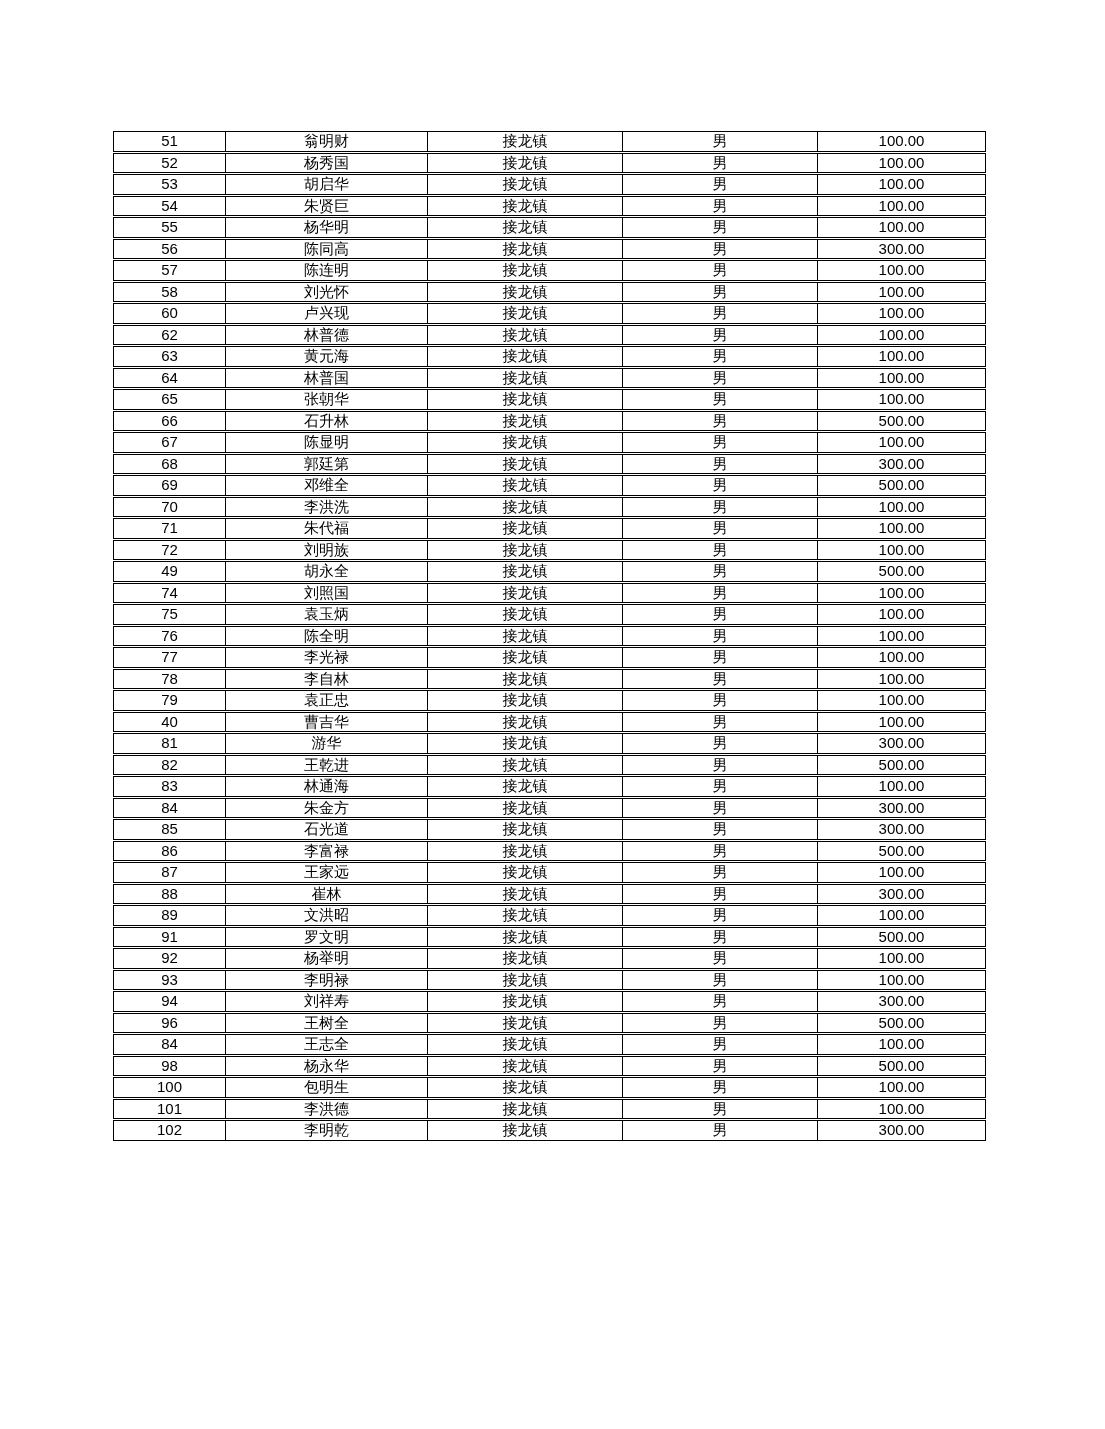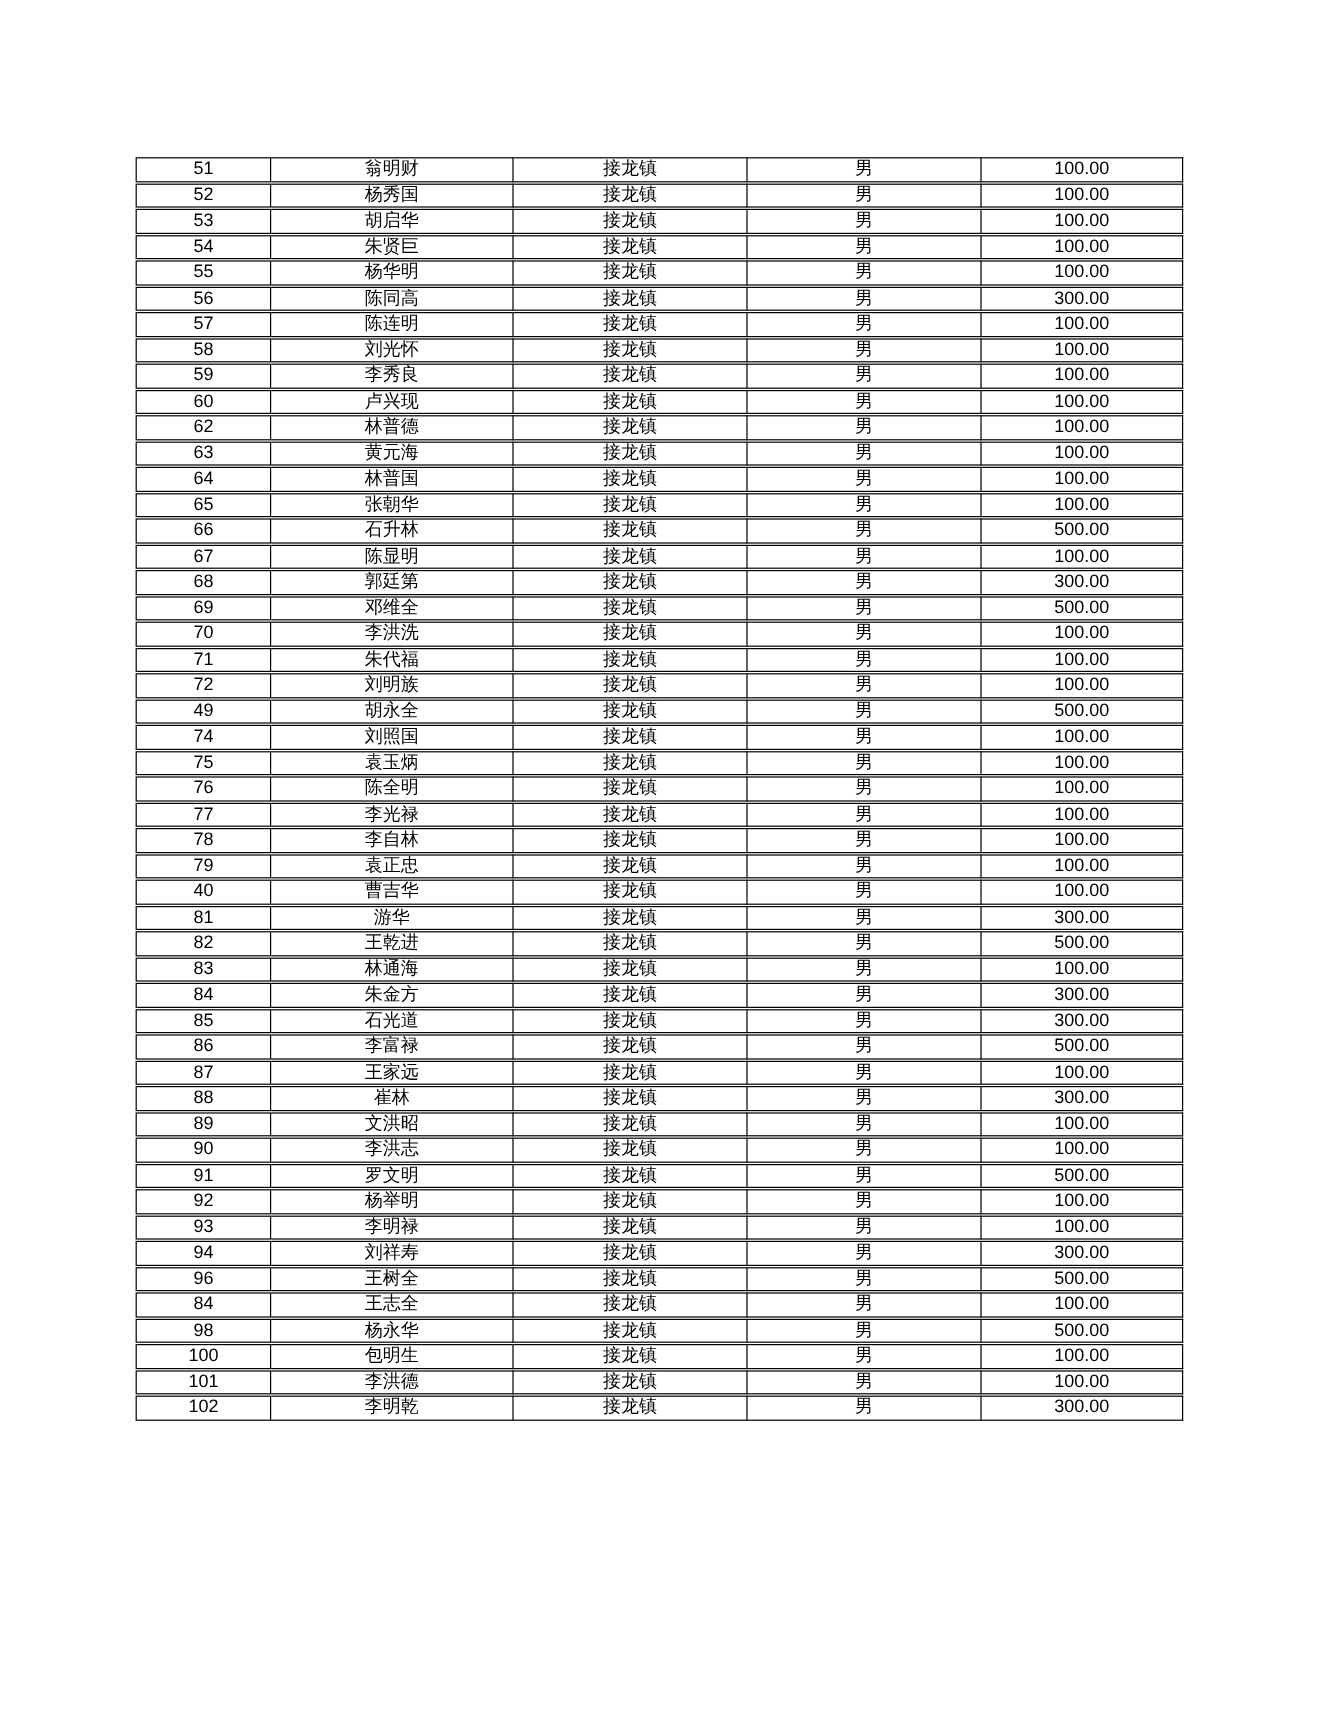--- a/index.html
+++ b/index.html
@@ -110,27 +110,20 @@
     <td>100.00</td>
   </tr>
         <tr>
     <td>58</td>
     <td>刘光怀</td>
     <td>接龙镇</td>
     <td>男</td>
     <td>100.00</td>
   </tr>
         <tr>
-    <td>59</td>
-    <td>李秀良</td>
-    <td>接龙镇</td>
-    <td>男</td>
-    <td>100.00</td>
-  </tr>
-        <tr>
     <td>60</td>
     <td>卢兴现</td>
     <td>接龙镇</td>
     <td>男</td>
     <td>100.00</td>
   </tr>
         <tr>
     <td>62</td>
     <td>林普德</td>
     <td>接龙镇</td>
@@ -315,27 +308,20 @@
         <tr>
     <td>88</td>
     <td>崔林</td>
     <td>接龙镇</td>
     <td>男</td>
     <td>300.00</td>
   </tr>
         <tr>
     <td>89</td>
     <td>文洪昭</td>
-    <td>接龙镇</td>
-    <td>男</td>
-    <td>100.00</td>
-  </tr>
-        <tr>
-    <td>90</td>
-    <td>李洪志</td>
     <td>接龙镇</td>
     <td>男</td>
     <td>100.00</td>
   </tr>
         <tr>
     <td>91</td>
     <td>罗文明</td>
     <td>接龙镇</td>
     <td>男</td>
     <td>500.00</td>

